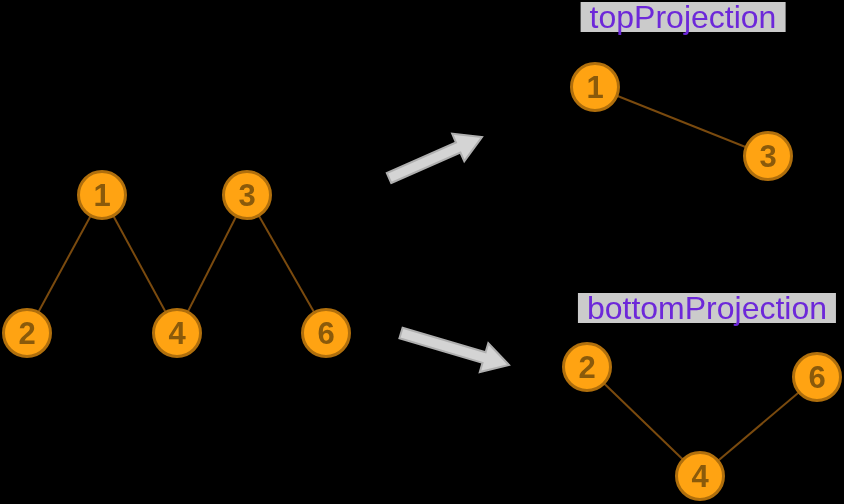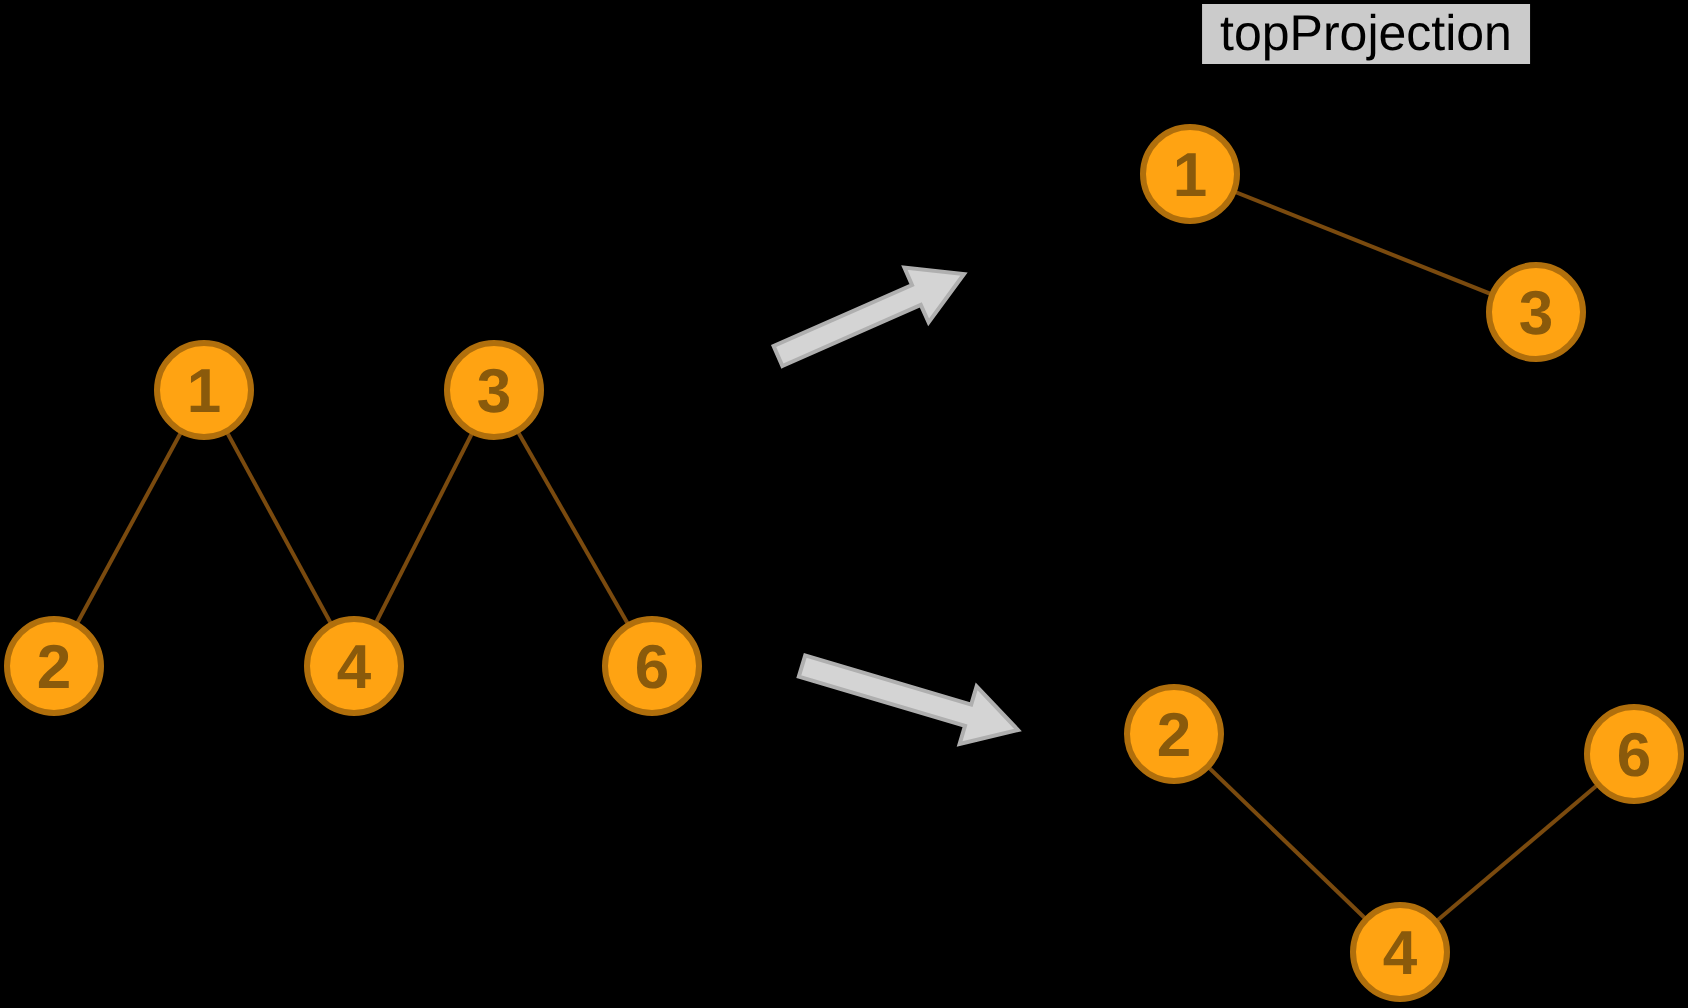--- a/index.html
+++ b/index.html
@@ -17,22 +17,22 @@
   }
   .stage svg {
     position: absolute;
     left: 0;
     top: 0;
   }
   .glabel {
     position: absolute;
     transform: translate(-50%, -50%);
     background: #CBCBCB;
-    color: #000000;
-    font-size: 25px;
+    color: #6d28d9;
+    font-size: 32px;
     line-height: 30px;
     padding: 0 9px;
     white-space: nowrap;
   }
   .node-circle { stroke-width: 3px; }
   .edge-line   { stroke-width: 2px; fill: none; }
   .arrow-shape { stroke-width: 2px; stroke-linejoin: miter; }
   .node-digit  {
     font-family: "Liberation Sans", sans-serif;
     font-weight: bold;
@@ -89,13 +89,14 @@
       <g>
         <circle cx="700" cy="476" r="23.5" fill="#FFA312" stroke="#B06F0C" class="node-circle"></circle>
         <text x="700" y="476" dy="0.36em" fill="#8A5A0B" class="node-digit">4</text>
       </g>
       <g>
         <circle cx="817" cy="377" r="23.5" fill="#FFA312" stroke="#B06F0C" class="node-circle"></circle>
         <text x="817" y="377" dy="0.36em" fill="#8A5A0B" class="node-digit">6</text>
       </g>
     </svg>
   <div class="glabel" style="left: 683px; top: 17px;">topProjection</div>
+  <div class="glabel" style="left: 707px; top: 308px;">bottomProjection</div>
 </div>
 
 </body></html>

